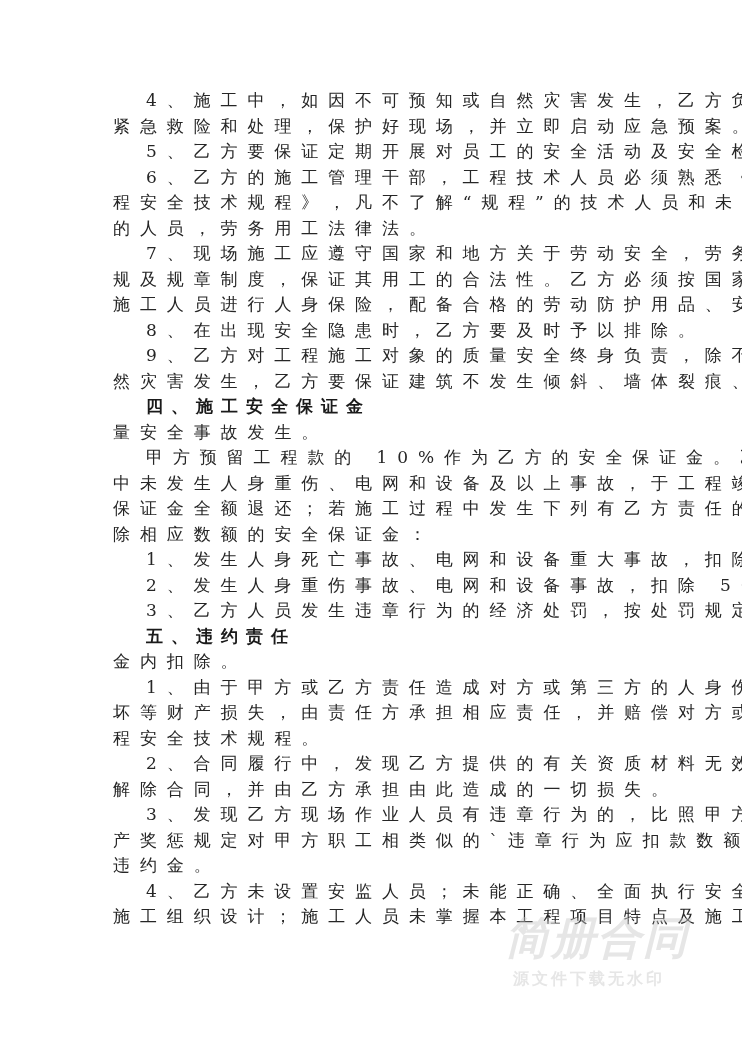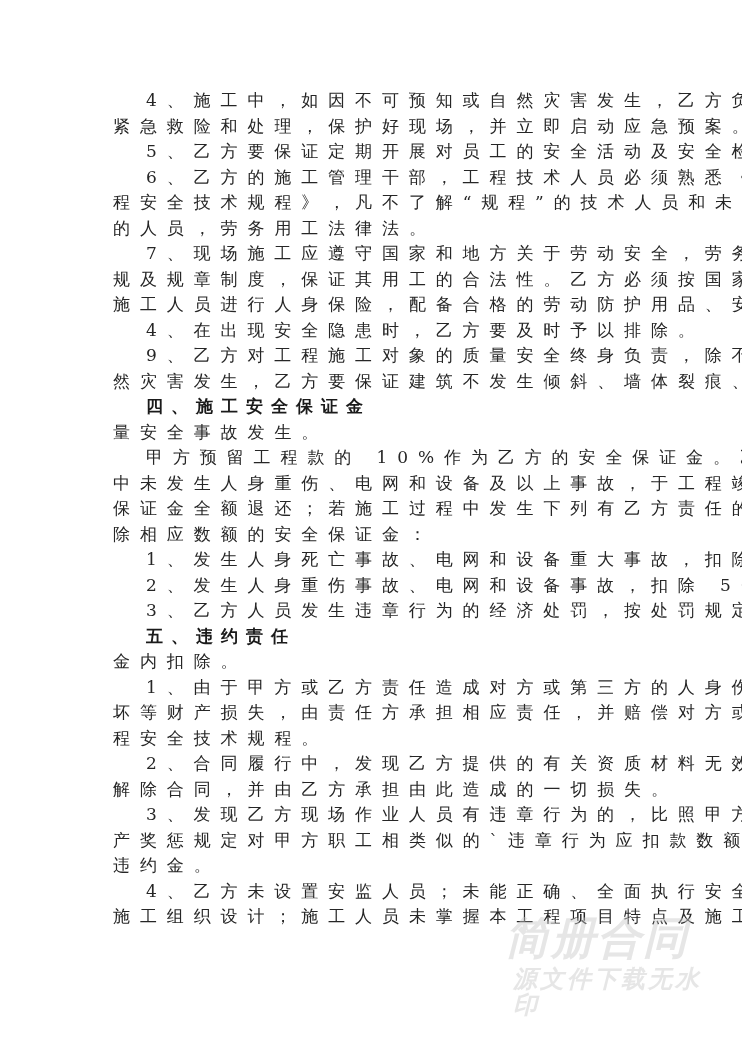--- a/index.html
+++ b/index.html
@@ -20,41 +20,41 @@
   .watermark { position: absolute; left: 505px; top: 912px; width: 220px; pointer-events: none; }
   .wm-main {
     font-family: "DejaVu Sans", "Liberation Sans", sans-serif;
     font-weight: bold; font-style: italic;
     font-size: 44px; letter-spacing: 2px;
     color: rgba(200,200,200,0.45);
     line-height: 52px;
   }
   .wm-sub {
     font-family: "DejaVu Sans", "Liberation Sans", sans-serif;
-    font-weight: bold; font-style: italic;
-    font-size: 24px; letter-spacing: 3px;
+    font-weight: bold; 
+    font-size: 16px; letter-spacing: 3px;
     color: rgba(205,205,205,0.5);
     line-height: 26px; margin-top: 2px; padding-left: 8px;
   }
 </style>
 </head>
 <body>
 
 <div class="page">
   <div class="text-block" id="text-block">
       <div class="line indent">4、施工中，如因不可预知或自然灾害发生，乙方负责对现场的</div>
       <div class="line">紧急救险和处理，保护好现场，并立即启动应急预案。</div>
       <div class="line indent">5、乙方要保证定期开展对员工的安全活动及安全检查工作。</div>
       <div class="line indent">6、乙方的施工管理干部，工程技术人员必须熟悉《建筑安装工</div>
       <div class="line">程安全技术规程》，凡不了解“规程”的技术人员和未受过安全教育</div>
       <div class="line">的人员，劳务用工法律法。</div>
       <div class="line indent">7、现场施工应遵守国家和地方关于劳动安全，劳务用工法律法</div>
       <div class="line">规及规章制度，保证其用工的合法性。乙方必须按国家有关规定，为</div>
       <div class="line">施工人员进行人身保险，配备合格的劳动防护用品、安全用具。</div>
-      <div class="line indent">4、在出现安全隐患时，乙方要及时予以排除。</div>
+      <div class="line indent">8、在出现安全隐患时，乙方要及时予以排除。</div>
       <div class="line indent">9、乙方对工程施工对象的质量安全终身负责，除不可预知或自</div>
       <div class="line">然灾害发生，乙方要保证建筑不发生倾斜、墙体裂痕、墙皮脱落等质</div>
       <div class="line indent heading">四、施工安全保证金</div>
       <div class="line">量安全事故发生。</div>
       <div class="line indent">甲方预留工程款的 10%作为乙方的安全保证金。乙方在施工过程</div>
       <div class="line">中未发生人身重伤、电网和设备及以上事故，于工程竣工验收后将该</div>
       <div class="line">保证金全额退还；若施工过程中发生下列有乙方责任的安全事故，扣</div>
       <div class="line">除相应数额的安全保证金：</div>
       <div class="line indent">1、发生人身死亡事故、电网和设备重大事故，扣除全部安全保</div>
       <div class="line indent">2、发生人身重伤事故、电网和设备事故，扣除 50%安全保证金；</div>

